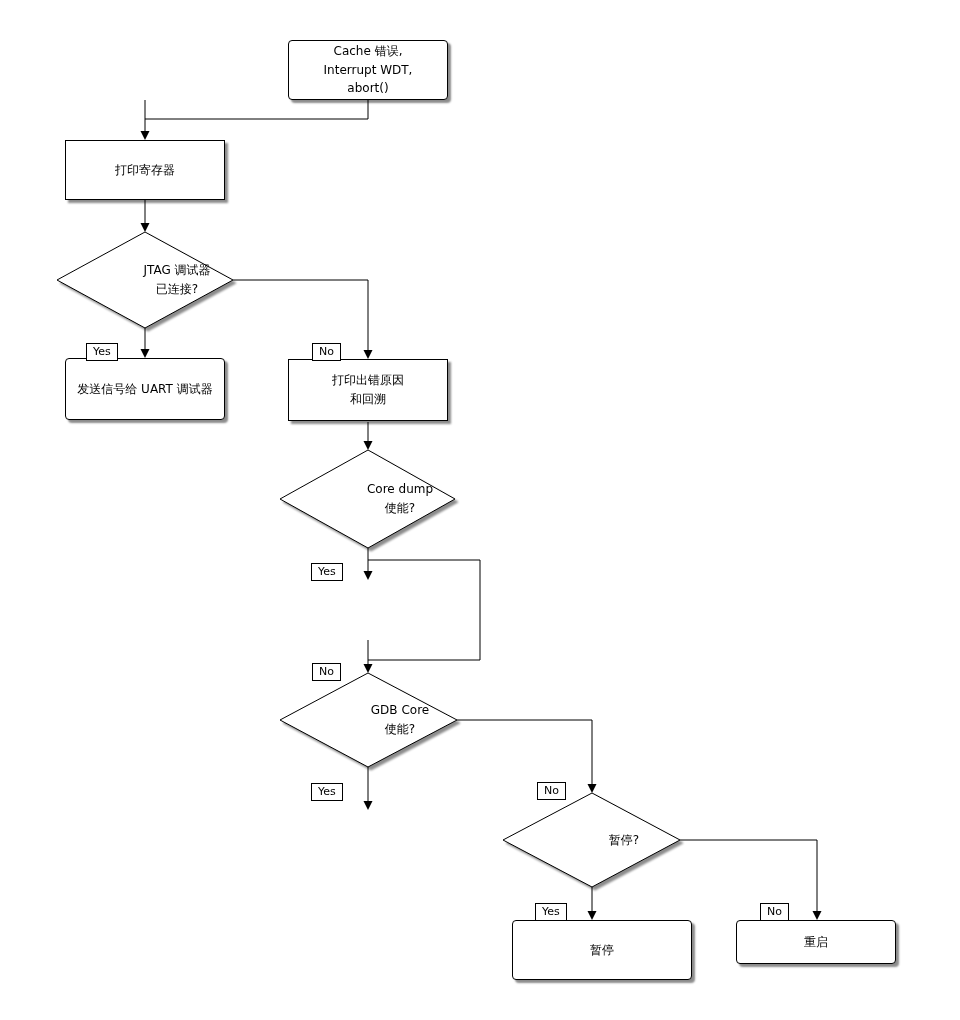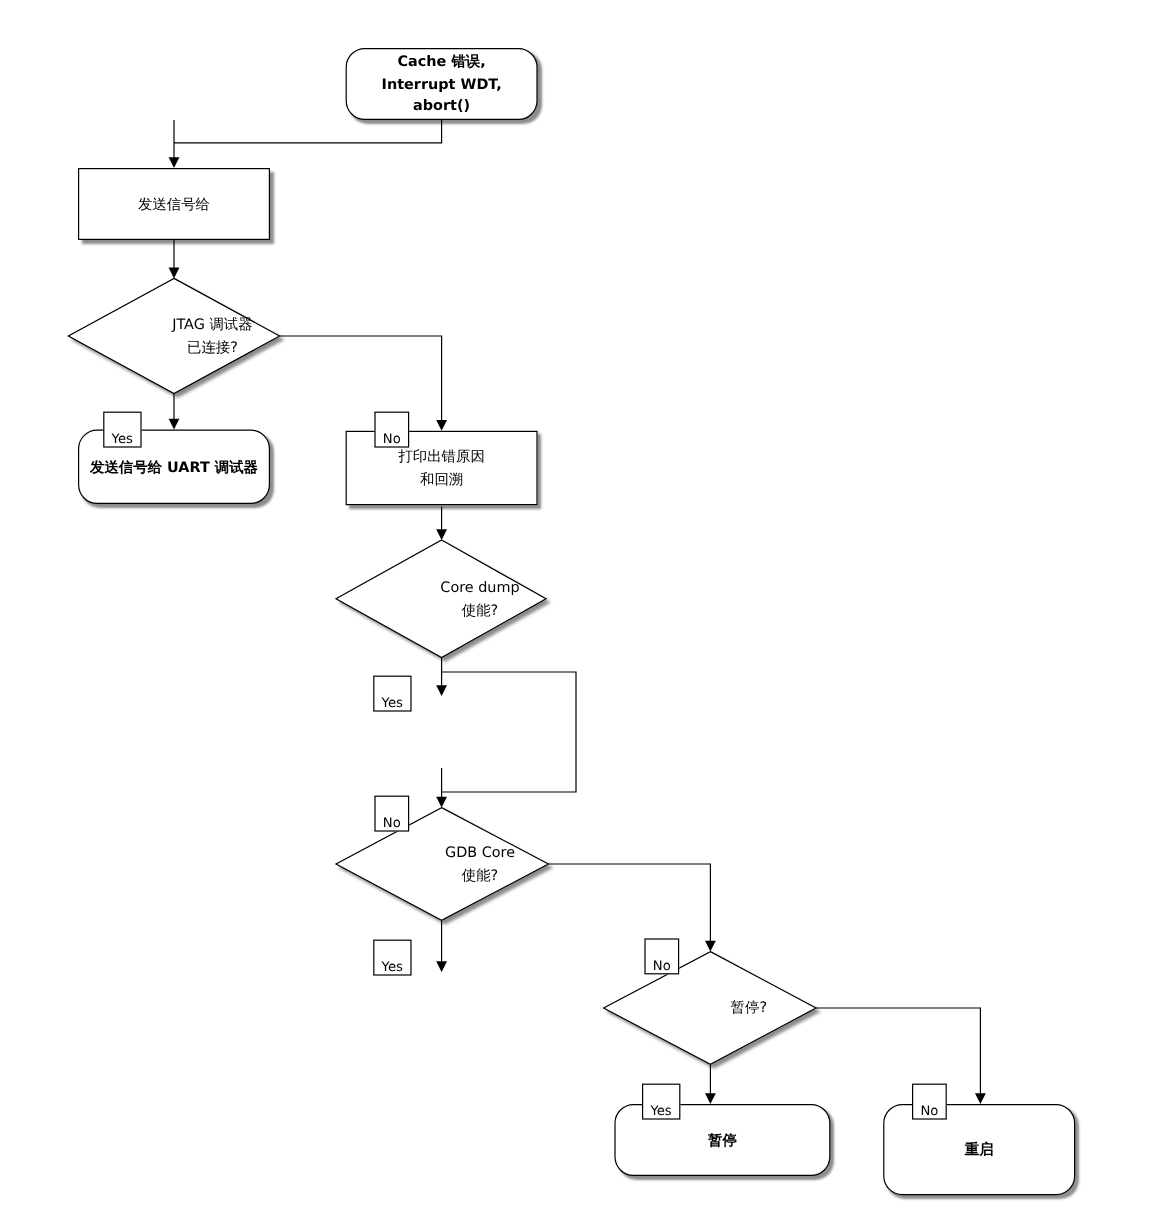--- a/index.html
+++ b/index.html
@@ -19,41 +19,41 @@
     border:1px solid #000;
     background:#fff;
     box-shadow:3px 3px 2px rgba(0,0,0,0.45);
     display:flex;
     align-items:center;
     justify-content:center;
     text-align:center;
     font-size:12px;
     line-height:1.55;
   }
-  .node.rounded{border-radius:16px;font-weight:bold;}
+  .node.rounded{border-radius:4px;}
   .node .lbl{white-space:pre-line;}
   .node .lbl.small{font-size:11px;white-space:nowrap;}
   .dtext{
     position:absolute;
     transform:translate(-50%,-50%);
     text-align:center;
     white-space:pre-line;
     font-size:12px;
     line-height:1.55;
     margin-left:32px;
   }
   .elabel{
     position:absolute;
     box-sizing:border-box;
     border:1px solid #000;
     background:#fff;
     font-size:11px;
     line-height:16px;
     height:18px;
-    padding:14px 6px;
+    padding:0 6px;
     text-align:center;
   }
 </style>
 </head>
 <body>
 
 <div class="canvas">
 
   <svg class="wires" width="960" height="1020" viewBox="0 0 960 1020">
     <defs>
@@ -112,39 +112,39 @@
   </svg>
 
 
   <div class="node rounded" style="left:288px;top:40px;width:160px;height:60px">
     <span class="lbl">Cache 错误,
 Interrupt WDT,
 abort()</span>
   </div>
 
   <div class="node" style="left:65px;top:140px;width:160px;height:60px">
-    <span class="lbl">发送信号给</span>
+    <span class="lbl">打印寄存器</span>
   </div>
 
   <div class="node rounded" style="left:65px;top:358px;width:160px;height:62px">
     <span class="lbl">发送信号给 UART 调试器</span>
   </div>
 
   <div class="node" style="left:288px;top:359px;width:160px;height:62px">
     <span class="lbl">打印出错原因
 和回溯</span>
   </div>
 
 
 
   <div class="node rounded" style="left:512px;top:920px;width:180px;height:60px">
     <span class="lbl">暂停</span>
   </div>
 
-  <div class="node rounded" style="left:736px;top:920px;width:160px;height:76px">
+  <div class="node rounded" style="left:736px;top:920px;width:160px;height:44px">
     <span class="lbl">重启</span>
   </div>
 
   <div class="dtext" style="left:145px;top:280px">JTAG 调试器
 已连接?</div>
 
   <div class="dtext" style="left:368px;top:499px">Core dump
 使能?</div>
 
   <div class="dtext" style="left:368px;top:720px">GDB Core

